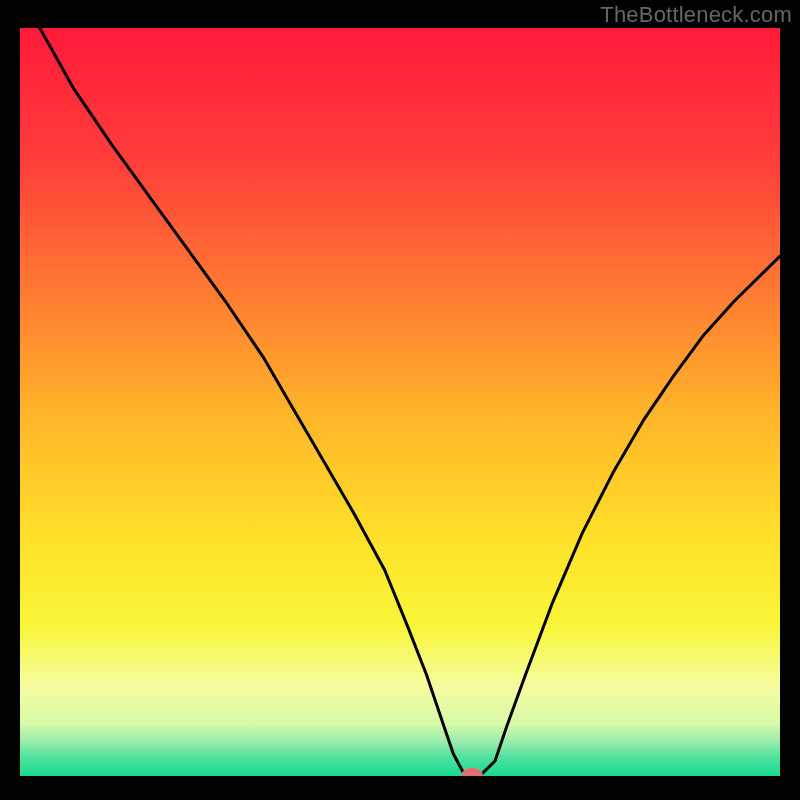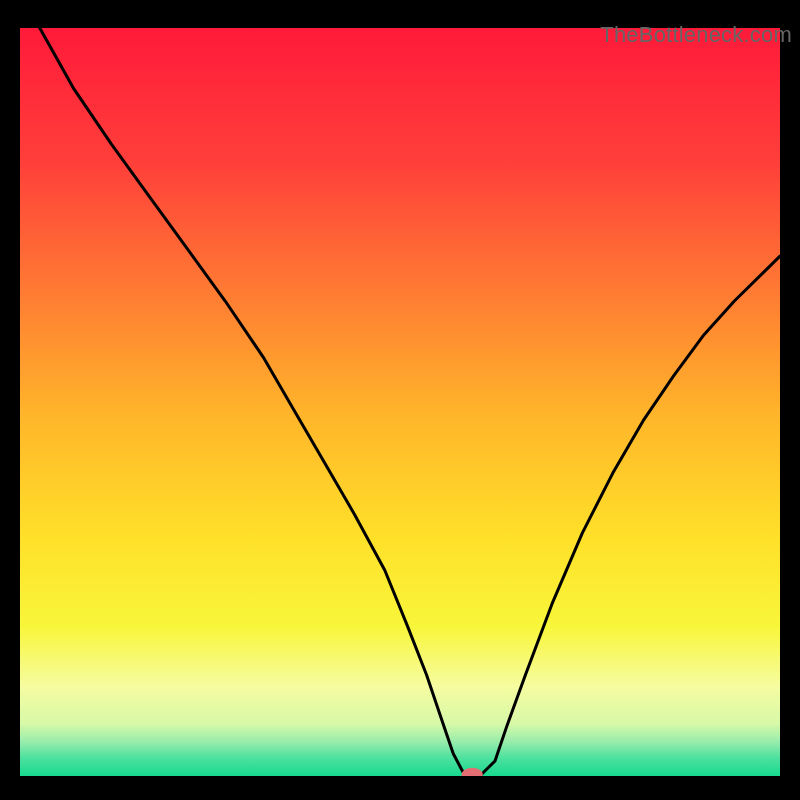--- a/index.html
+++ b/index.html
@@ -19,21 +19,20 @@
   }
   .watermark {
     position: absolute;
     top: 2px;
     right: 8px;
     color: #666;
     font-size: 22px;
     font-weight: 400;
     z-index: 10;
     letter-spacing: 0.2px;
-    margin-top: 20px;
   }
   svg {
     position: absolute;
     left: 0;
     top: 0;
   }
 </style>
 </head>
 <body>
 

